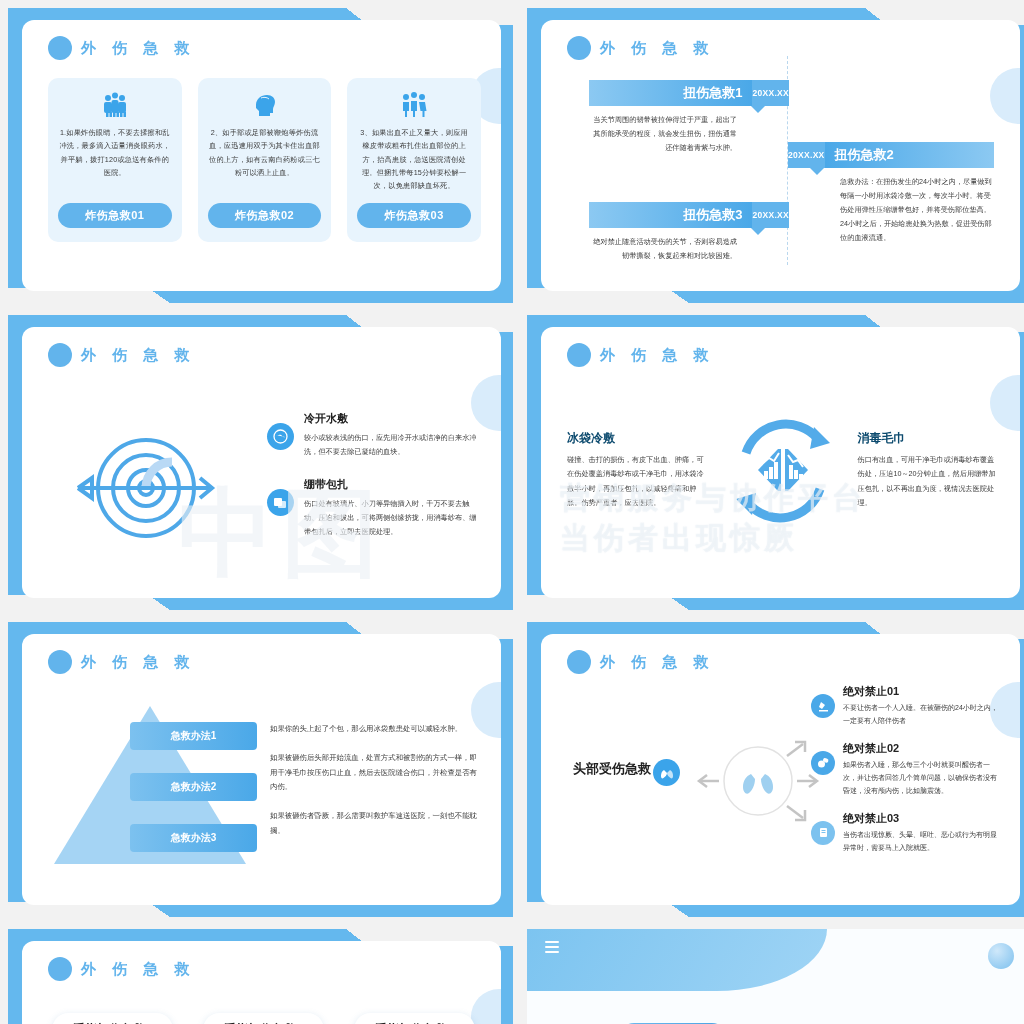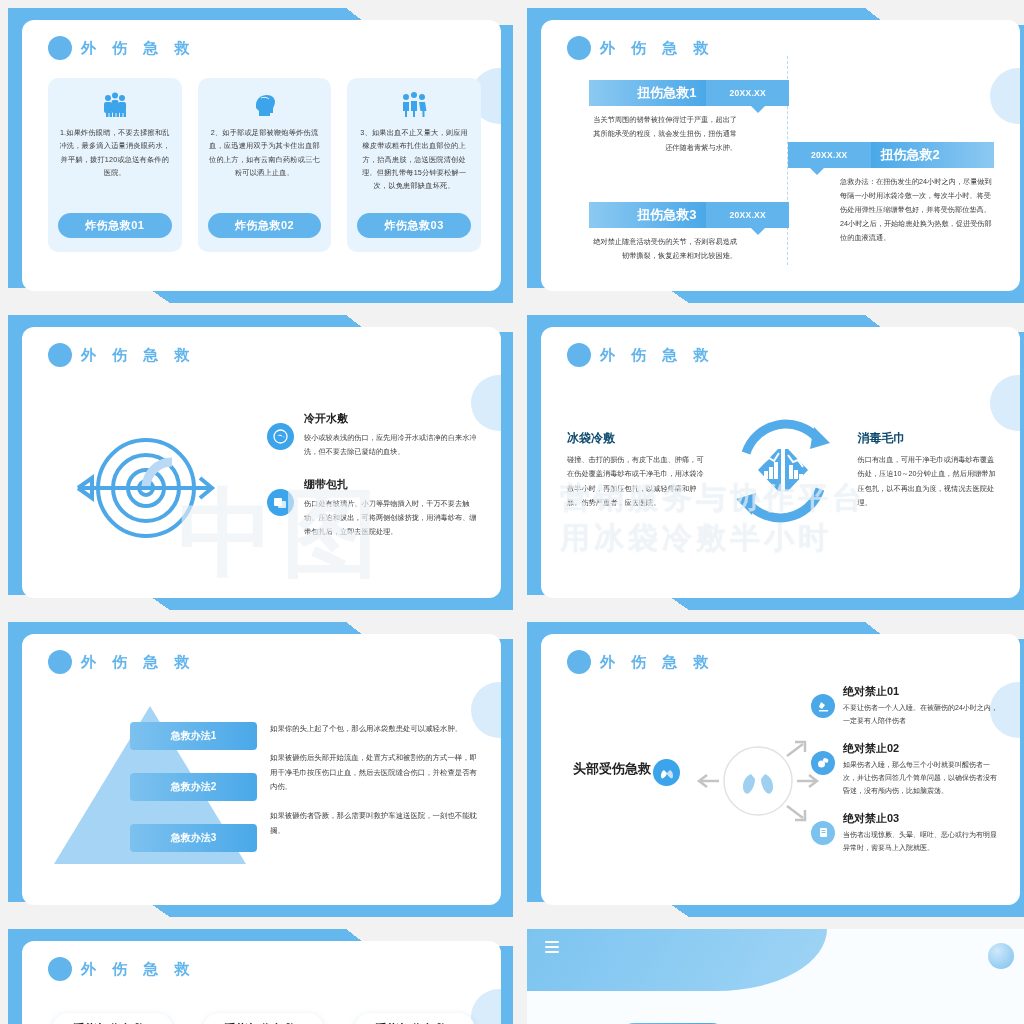--- a/index.html
+++ b/index.html
@@ -60,34 +60,34 @@
     flex:1;background:#e8f4fd;border-radius:10px;
     padding:12px 10px 14px;box-sizing:border-box;text-align:center;
     display:flex;flex-direction:column;align-items:center;
   }
   .card .ic{height:30px;display:flex;align-items:center;justify-content:center;margin-bottom:6px;}
   .card p{
     margin:0;font-size:7.2px;line-height:1.85;color:#3b3b3b;text-align:center;
     letter-spacing:.2px;flex:1;
   }
   .pill{
-    margin-top:20px;background:#62b4ec;color:#fff;border-radius:20px;
+    margin-top:10px;background:#62b4ec;color:#fff;border-radius:20px;
     padding:5px 0;width:100%;font-size:11px;font-weight:bold;letter-spacing:.5px;
   }
   
   .tl-axis{position:absolute;left:246px;top:36px;bottom:26px;border-left:1px dashed #b9d7ee;}
   .tlrow{position:absolute;}
   .tlbar{display:flex;align-items:stretch;height:26px;position:relative;}
   .tlbar .lbl{
     background:linear-gradient(to right,#8cc9f2,#4aa8e8);color:#fff;font-weight:bold;
     font-size:13px;display:flex;align-items:center;padding:0 10px;
   }
   .tlbar .dt{
     background:#62b4ec;color:#fff;font-size:8.5px;font-weight:bold;
-    display:flex;align-items:center;padding:0 23px;letter-spacing:.3px;
+    display:flex;align-items:center;padding:0 0;letter-spacing:.3px;
   }
   .tri{position:absolute;width:0;height:0;border-left:7px solid transparent;border-right:7px solid transparent;border-top:7px solid #62b4ec;}
   .tltext{font-size:7.2px;line-height:1.95;color:#3b3b3b;margin-top:7px;}
   
   .s3-left{position:absolute;left:38px;top:106px;width:175px;height:110px;}
   .s3-right{position:absolute;left:245px;top:84px;right:24px;}
   .bullet{display:flex;gap:10px;margin-bottom:18px;}
   .bullet .bic{
     width:27px;height:27px;border-radius:50%;background:#3ba4ea;flex:none;margin-top:12px;
     display:flex;align-items:center;justify-content:center;
@@ -510,14 +510,14 @@
 
       <div class="cover-pill">第二部分</div>
     </div>
   </div>
 
 </div>
 
 <div class="wm">
   <div class="wm-logo" style="left:178px;top:470px;">中图</div>
   <div class="wm-txt" style="left:560px;top:478px;">营销服务与协作平台</div>
-  <div class="wm-txt" style="left:560px;top:518px;">用冰袋冷敷半小时</div>
+  <div class="wm-txt" style="left:560px;top:518px;">当伤者出现惊厥</div>
 </div>
 
 </body></html>

